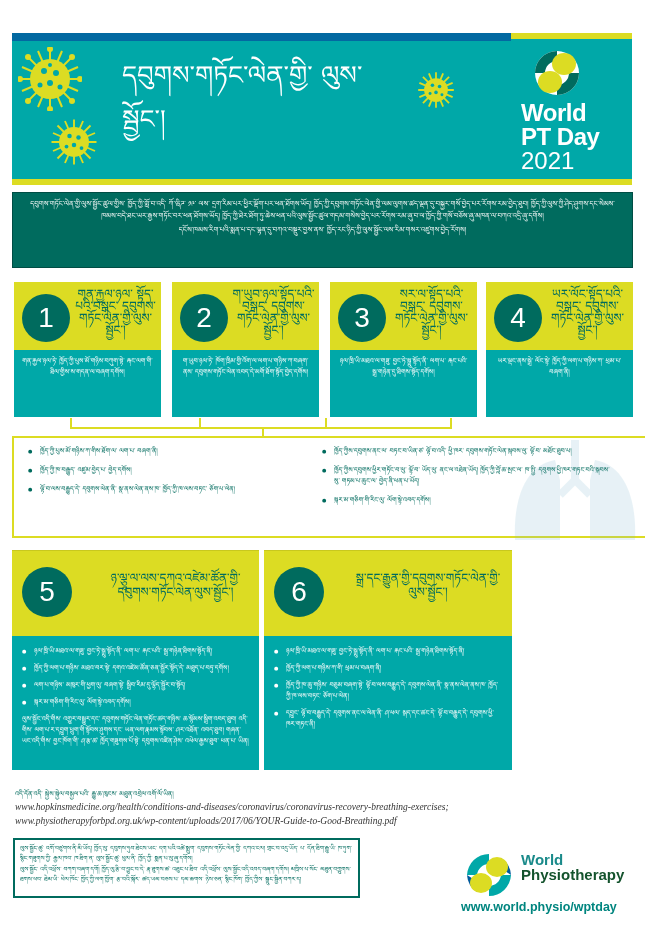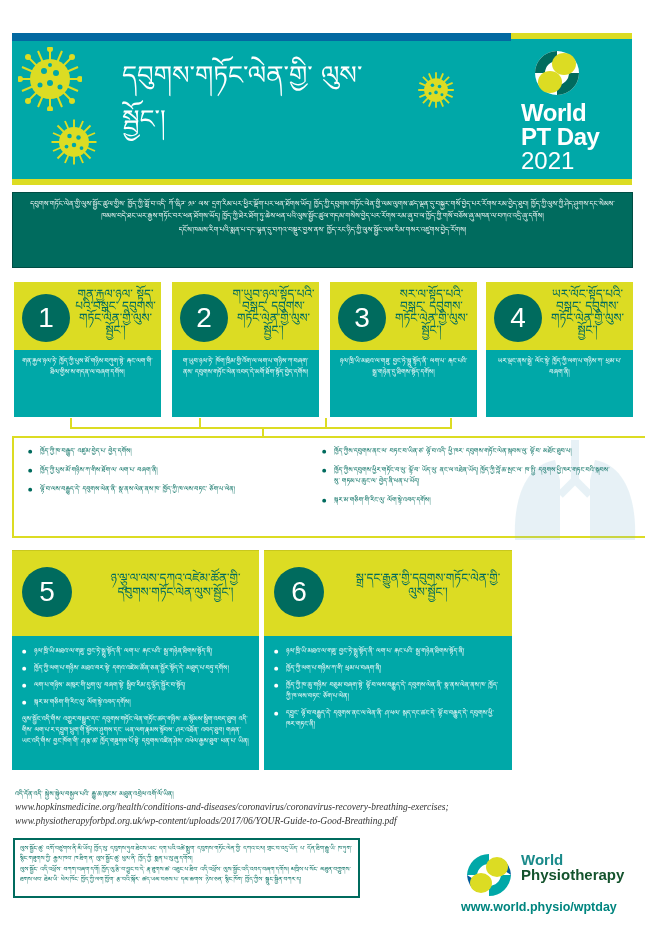--- a/index.html
+++ b/index.html
@@ -202,22 +202,22 @@
 </div>
 <div class="bracket-down"></div>
 
 <div class="tips">
   <svg class="lungs" width="140" height="100" viewBox="0 0 140 100">
     <path d="M70 0 L70 40 M70 40 L55 55 M70 40 L85 55" stroke="#7fb8d0" stroke-width="8" fill="none"></path>
     <path d="M50 20 C20 25 8 60 10 100 L55 100 L55 40 Z" fill="#7fb8d0"></path>
     <path d="M90 20 C120 25 132 60 130 100 L85 100 L85 40 Z" fill="#7fb8d0"></path>
   </svg>
   <ul class="col l">
+    <li>ཁྱོད་ཀྱི་པུས་མོ་གཉིས་ཀ་གིས་ཐོག་ལ་ ལག་པ་ བཞག་ནི།</li>
     <li>ཁྱོད་ཀྱི་ཁ་བརྒྱུད་ འཛུམ་བྱེད་པ་ བྱེད་དགོས།</li>
-    <li>ཁྱོད་ཀྱི་པུས་མོ་གཉིས་ཀ་གིས་ཐོག་ལ་ ལག་པ་ བཞག་ནི།</li>
     <li>ལྟོ་བ་ལས་བརྒྱུད་དེ་ དབུགས་ལེན་ནི་ སྣ་ནས་ལེན་ནས་ཁ་ ཁྱོད་ཀྱི་ཁ་ལས་བཏང་ ཅོག་པ་ལེན།</li>
   </ul>
   <ul class="col r">
     <li>ཁྱོད་ཀྱིས་དབུགས་ནང་ལ་ བཏང་བ་ཡིན་ཙ་ ལྟོ་བ་འདི་ ཕྱི་ཁར་ དབུགས་གཏོང་ལེན་སྐབས་ལུ་ ལྟོ་བ་ མཐོང་ཐུབ་པ།</li>
     <li>ཁྱོད་ཀྱིས་དབུགས་ཕྱིར་གཏོང་བ་ལུ་ ལྟོ་བ་ ཡོད་ལུ་ ནང་ལ་འཐེན་ཡོད། ཁྱོད་ཀྱི་བློ་ཆ་སྤང་ལ་ ཁ་སྤྱི་ དབུགས་ཕྱི་ཁར་གཏང་བའི་སྐབས་སུ་ གཏམ་པ་ཆུང་ལ་ བྱེད་ནི་ཕན་པ་ཡོད།</li>
     <li>སྐར་མ་གཅིག་གི་རིང་ལུ་ ལོག་སྟེ་འབད་དགོས།</li>
   </ul>
 </div>
 
 <div class="big big5">

